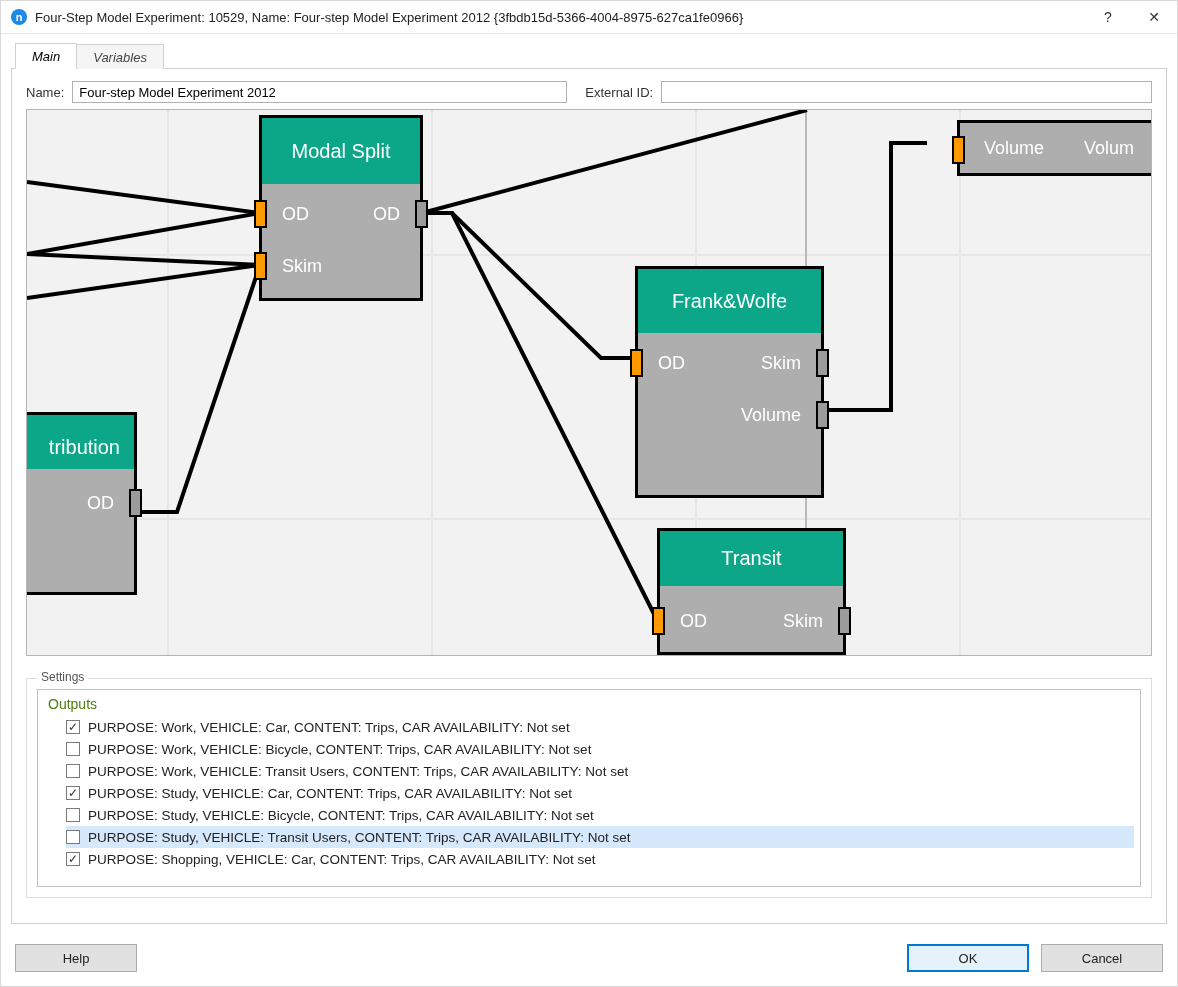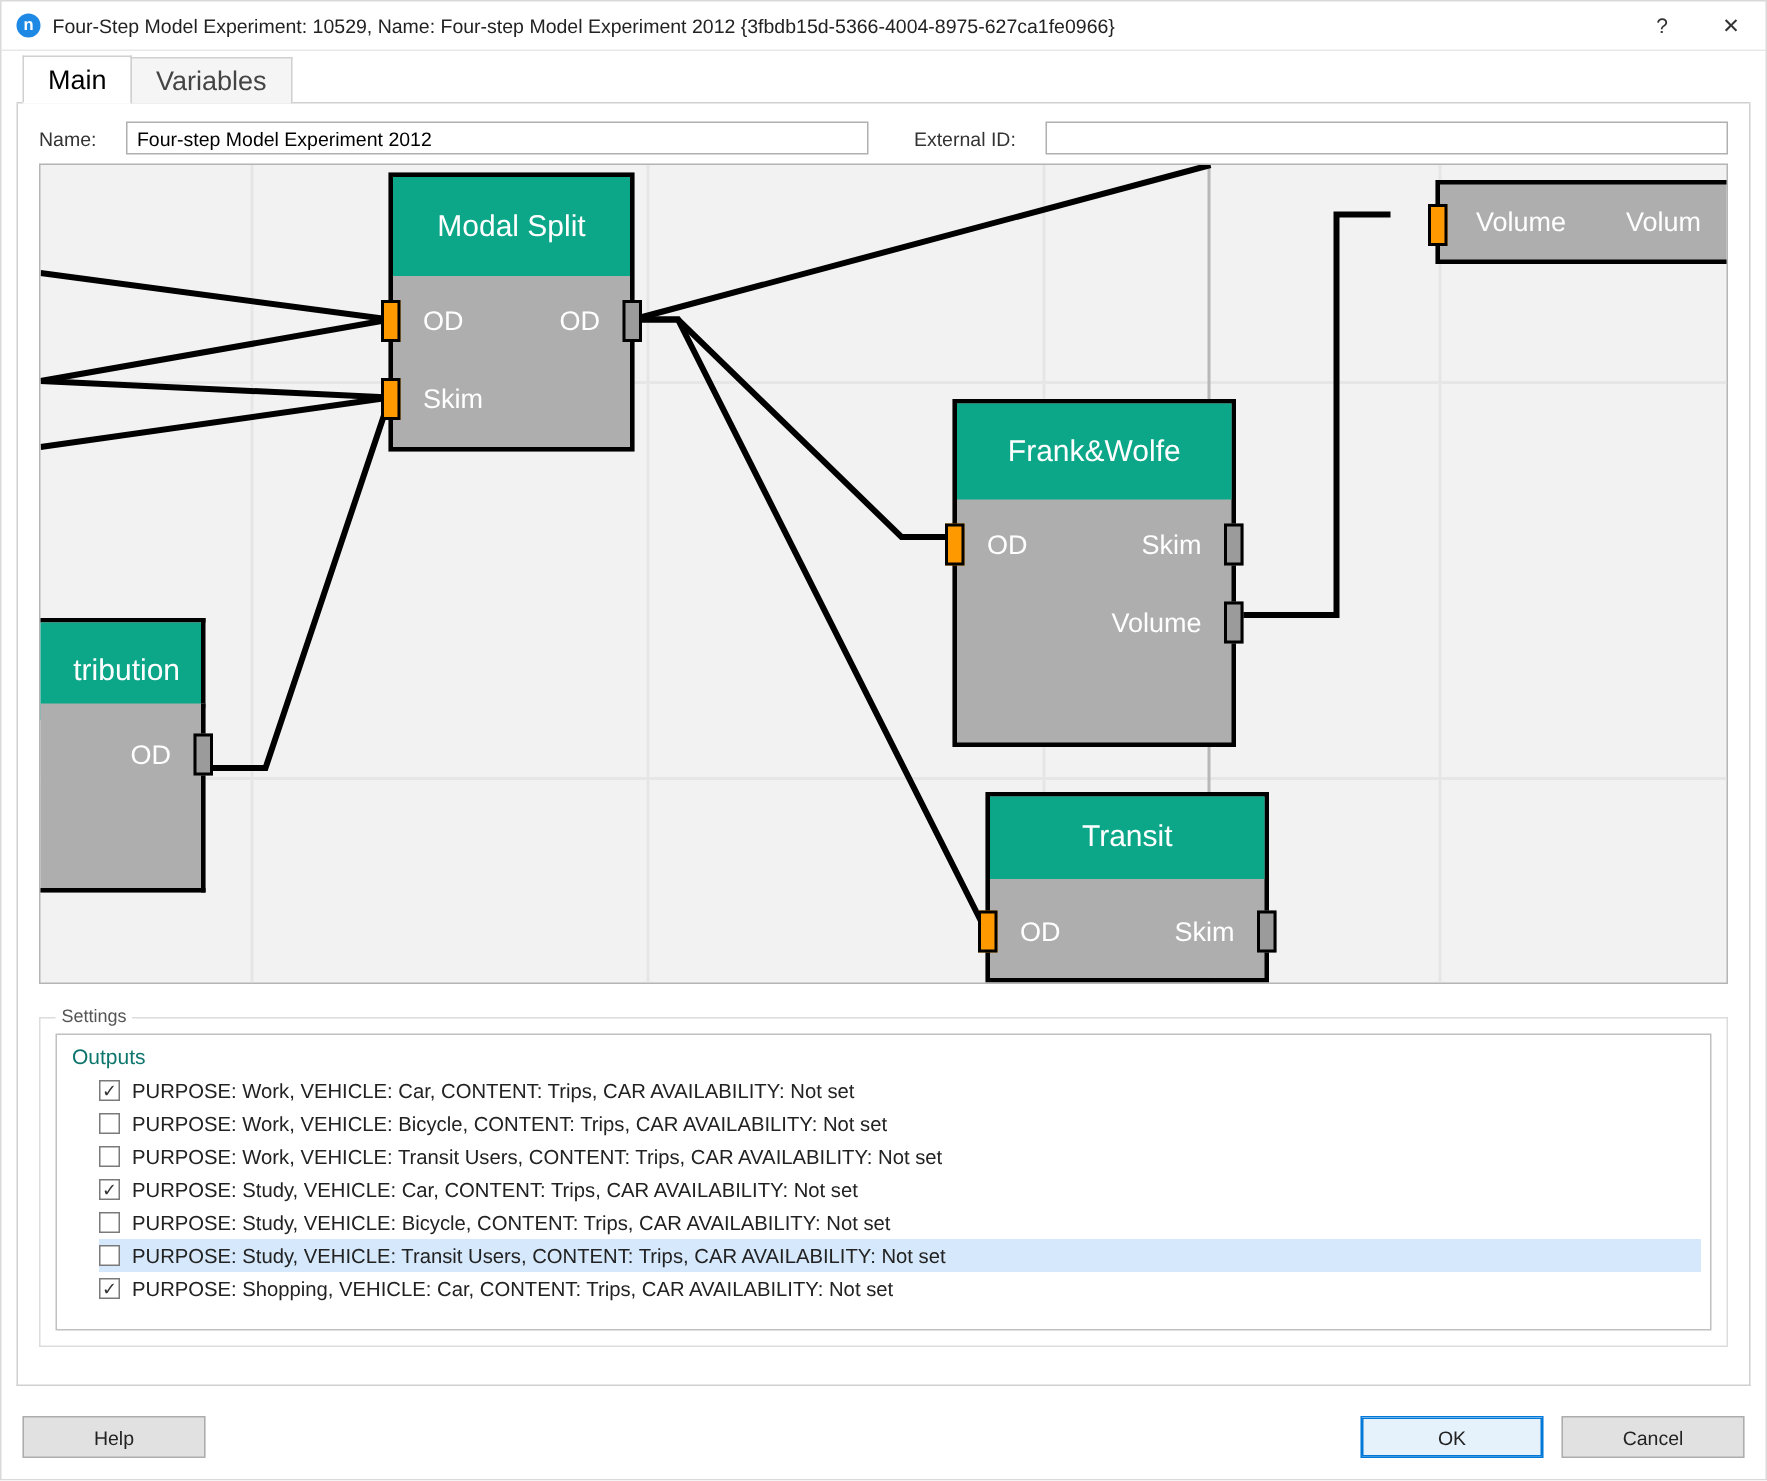--- a/index.html
+++ b/index.html
@@ -73,46 +73,47 @@
     border-bottom:1px solid #d0d0d0;
     height: 28px;
     padding-left:4px;
   }
   .tab {
     padding: 5px 16px 4px 16px;
     border:1px solid #d0d0d0;
     border-bottom:none;
     margin-right:-1px;
     background:#f5f5f5;
-    font-size:18px;
+    font-size:13px;
     color:#444;
     position:relative;
     top:1px;
     cursor:default;
+    font-style:italic;
   }
   .tab.active {
     background:#ffffff;
     border-bottom:1px solid #fff;
     color:#000;
   }
 
   .tab-body {
     border:1px solid #d0d0d0;
     border-top:none;
     padding:12px 14px 14px 14px;
     flex:1;
     display:flex;
     flex-direction:column;
   }
 
   
   .field-row {
     display:flex;
     align-items:center;
-    gap:20px;
+    gap:8px;
     margin-bottom:6px;
   }
   .field-row label {
     font-size:13px;
     color:#333;
   }
   .field-row input {
     border:1px solid #b0b0b0;
     height:22px;
     padding:1px 6px;
@@ -230,21 +231,21 @@
   .outputs-box {
     border:1px solid #c0c0c0;
     flex:1;
     display:flex;
     flex-direction:column;
     overflow:hidden;
   }
   .outputs-title {
     padding:6px 10px 2px 10px;
     font-size:14px;
-    color:#0f766e;
+    color:#4d7c0f;
   }
   .outputs-scroll {
     flex:1;
     overflow-y:scroll;
     padding:2px 6px 6px 28px;
   }
   .output-row {
     display:flex;
     align-items:center;
     height:22px;

